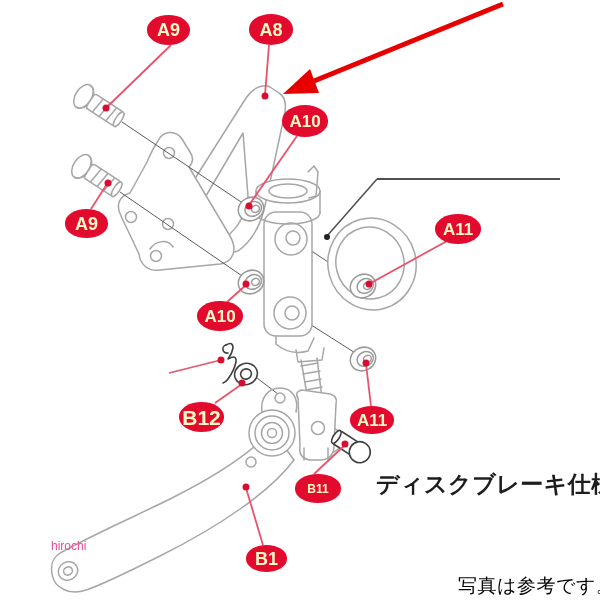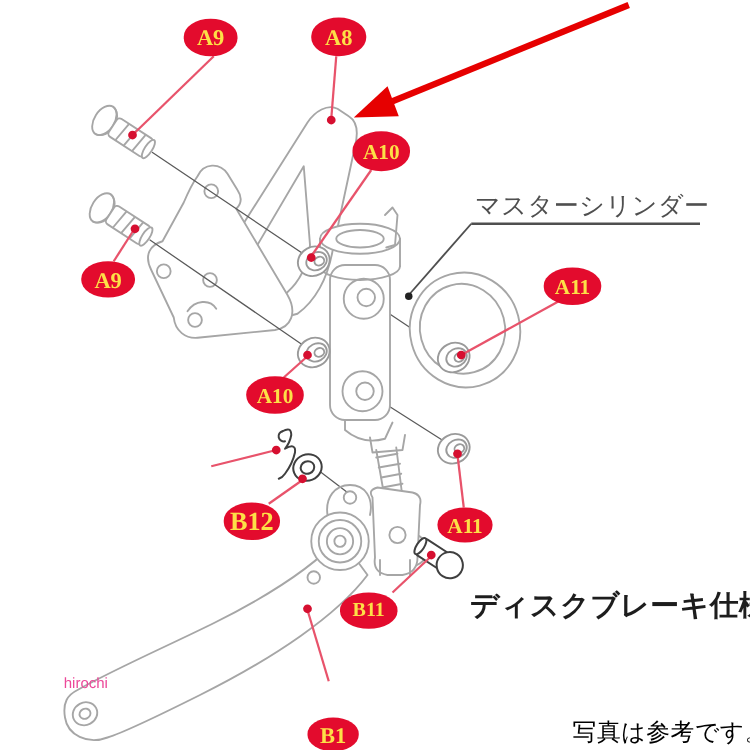--- a/index.html
+++ b/index.html
@@ -1,22 +1,22 @@
 <!DOCTYPE html>
 <html><head>
 <meta charset="utf-8">
 <style>
   html,body{margin:0;padding:0;background:#fff;}
   .stage{position:relative;width:600px;height:600px;background:#ffffff;overflow:hidden;
          font-family:"Liberation Sans", sans-serif;}
   .drawing{position:absolute;left:0;top:0;width:600px;height:600px;}
-  .callout{position:absolute;background:#e30b2d;color:#fde047;font-weight:bold;
+  .callout{position:absolute;background:#e30b2d;color:#fef9c3;font-weight:bold;
            display:flex;align-items:center;justify-content:center;
            border-radius:50% / 48%;font-size:18px;letter-spacing:0px;line-height:1;
-           font-family:Liberation Serif, serif;}
+           font-family:Liberation Sans, sans-serif;}
   .jp{position:absolute;font-family:"Liberation Sans", sans-serif;white-space:nowrap;}
   .jp.master{left:380px;top:151px;font-size:20px;color:#4f4f4f;letter-spacing:0.5px;}
   .jp.spec{left:376px;top:469px;font-size:23px;font-weight:bold;color:#1d1d1d;letter-spacing:0.5px;}
   .jp.note{left:458px;top:573px;font-size:19px;color:#000;letter-spacing:0.5px;}
   .watermark{position:absolute;left:51px;top:539px;font-size:12px;color:#ec4899;}
 </style>
 </head>
 <body>
 
 <div class="stage">
@@ -195,20 +195,19 @@
   </svg>
 
   <div class="callout" style="left:147px;top:15px;width:43px;height:30px;">A9</div>
   <div class="callout" style="left:249px;top:14px;width:44px;height:31px;">A8</div>
   <div class="callout" style="left:282px;top:105px;width:46px;height:32px;font-size:17px;">A10</div>
   <div class="callout" style="left:65px;top:209px;width:43px;height:29px;">A9</div>
   <div class="callout" style="left:435px;top:214px;width:46px;height:30px;font-size:17px;">A11</div>
   <div class="callout" style="left:197px;top:301px;width:46px;height:30px;font-size:17px;">A10</div>
   <div class="callout" style="left:350px;top:406px;width:44px;height:28px;font-size:17px;">A11</div>
   <div class="callout" style="left:179px;top:402px;width:45px;height:30px;font-size:21px;">B12</div>
-  <div class="callout" style="left:272px;top:474px;width:46px;height:29px;font-size:16px;">B11</div>
-  <div class="callout" style="left:246px;top:574px;width:41px;height:27px;">B1</div>
-
-  <div class="jp master">マスターシリンダー</div>
+  <div class="callout" style="left:295px;top:474px;width:46px;height:29px;font-size:12px;">B11</div>
+  <div class="callout" style="left:246px;top:545px;width:41px;height:27px;">B1</div>
+
   <div class="jp spec">ディスクブレーキ仕様</div>
   <div class="jp note">写真は参考です。</div>
   <div class="watermark">hirochi</div>
 </div>
 
 </body></html>

